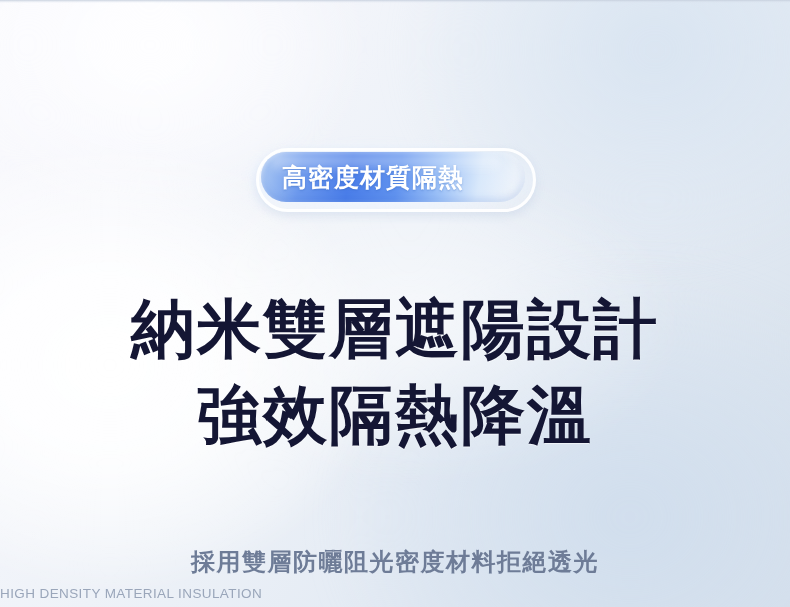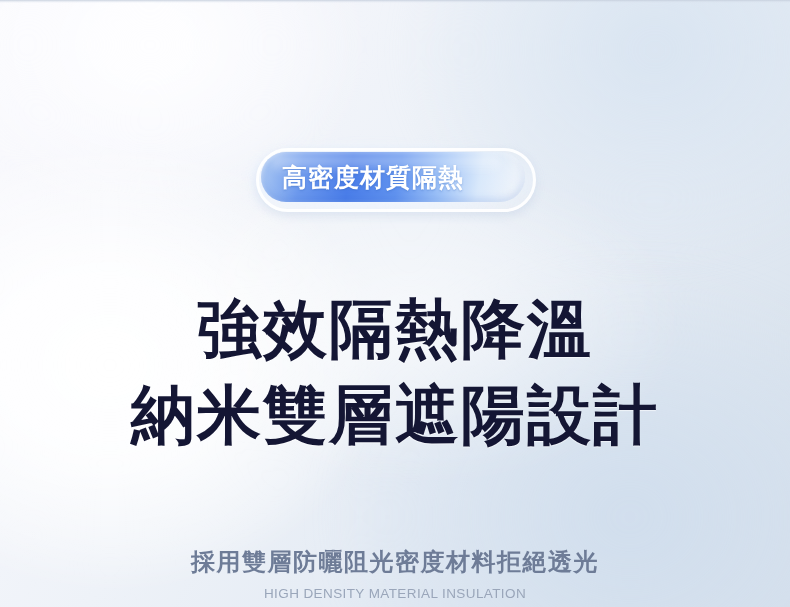--- a/index.html
+++ b/index.html
@@ -234,21 +234,20 @@
     font-size: 24px;
     font-weight: 700;
     letter-spacing: 1.5px;
     white-space: nowrap;
   }
   .caption {
     position: absolute;
     left: 0;
     top: 558px;
     width: 100%;
-    text-align: center;
     color: #9aa6ba;
     font-size: 13.5px;
     font-weight: 400;
     letter-spacing: 0.4px;
     white-space: nowrap;
   }
 </style>
 </head>
 <body>
 
@@ -270,22 +269,22 @@
         <div class="badge-halo"></div>
         <div class="badge-ring"></div>
         <div class="badge-pill">
           <div class="badge-gloss"></div>
           <span class="badge-label">高密度材質隔熱</span>
         </div>
       </div>
     </div>
 
     <div class="headline">
+      <span class="headline-line">納米雙層遮陽設計</span>
       <span class="headline-line">強效隔熱降溫</span>
-      <span class="headline-line">納米雙層遮陽設計</span>
     </div>
 
     <div class="subtitle">採用雙層防曬阻光密度材料拒絕透光</div>
 
     <div class="caption">HIGH DENSITY MATERIAL INSULATION</div>
 
   </div>
 </div>
 
 </body></html>

